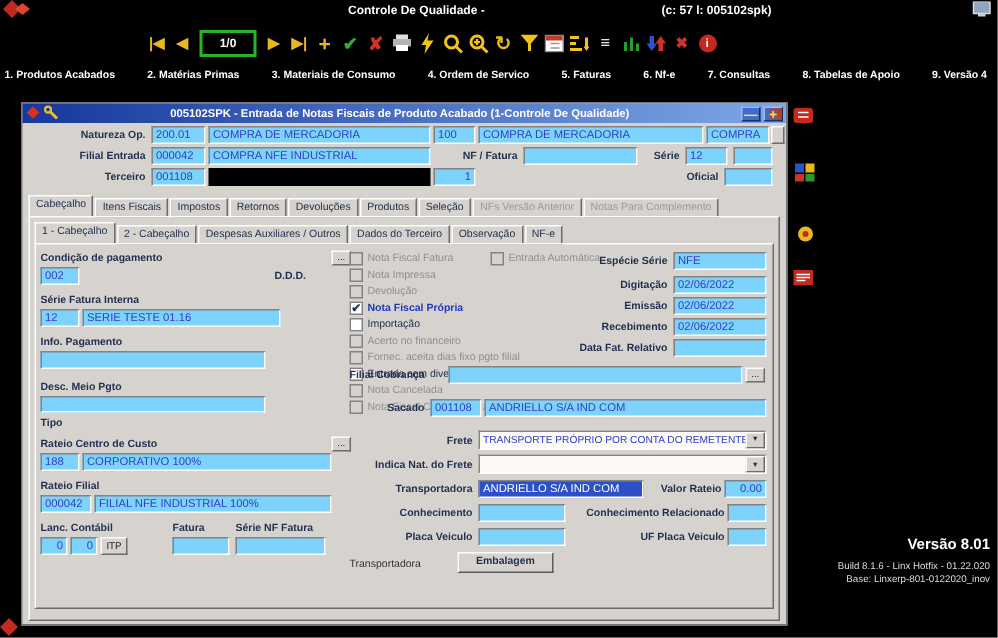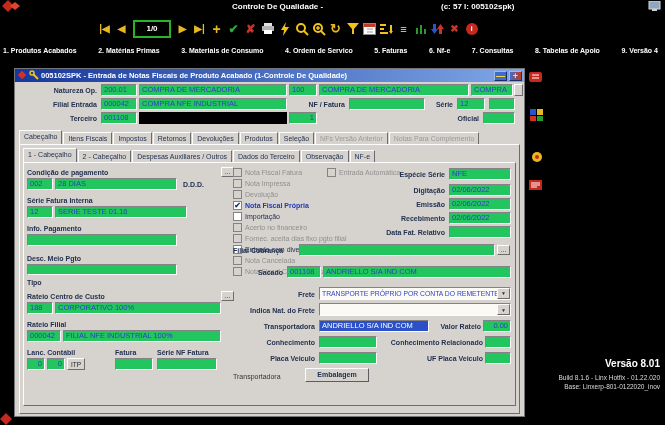--- a/index.html
+++ b/index.html
@@ -18,28 +18,28 @@
            display:flex;align-items:center;justify-content:center;margin:0 3px;flex:0 0 auto;}
   .info-ic{width:12px;height:12px;border-radius:50%;background:#c4281e;color:#fff;font-size:8px;font-weight:bold;
            display:flex;align-items:center;justify-content:center;}
   .menubar{position:absolute;top:44px;left:0;right:0;height:13px;display:flex;justify-content:space-between;
            padding:0 3px;color:#fff;font-size:7px;font-weight:bold;white-space:nowrap;overflow:hidden;align-items:center;}
   .menubar span{flex:0 0 auto;margin-right:4px;}
   
   .window{position:absolute;left:14px;top:68px;width:511px;height:349px;background:#d6d3ce;border:1px solid #76767a;box-sizing:border-box;}
   .wtitle{position:absolute;left:0;top:0;right:0;height:13px;background:linear-gradient(90deg,#16379c,#7fa7e6);
           display:flex;align-items:center;color:#fff;font-size:7.5px;font-weight:bold;padding:0 2px;gap:2px;}
-  .wtitle .ttext{flex:1;text-align:left;white-space:nowrap;overflow:hidden;}
+  .wtitle .ttext{flex:1;text-align:center;white-space:nowrap;overflow:hidden;}
   .wbtn{width:13px;height:10px;border:1px solid;border-color:#9db9ef #1a2f66 #1a2f66 #9db9ef;color:#ffe23a;
         font-size:9px;line-height:8px;text-align:center;font-weight:bold;box-sizing:border-box;flex:0 0 auto;}
   .wmin{background:#3f6cd0;} .wclose{background:linear-gradient(90deg,#3f6cd0,#c03a1e);}
   
   .lbl{position:absolute;font-size:7px;font-weight:bold;color:#233050;white-space:nowrap;line-height:9px;}
   .r{text-align:right;}
-  .fld{position:absolute;height:12px;box-sizing:border-box;background:#22c55e;border:1px solid;
+  .fld{position:absolute;height:12px;box-sizing:border-box;background:#7dd3fc;border:1px solid;
        border-color:#848284 #fdfdfd #fdfdfd #848284;font-size:7.5px;line-height:10px;color:#3240c0;
        padding:0 2px;white-space:nowrap;overflow:hidden;}
   .fld.sel{background:#2b50c8;color:#fff;}
   .fld.num{text-align:right;}
   .btn3{position:absolute;box-sizing:border-box;background:#d6d3ce;border:1px solid;border-color:#fdfdfd #6c6c6c #6c6c6c #fdfdfd;
         font-size:6.5px;line-height:8px;text-align:center;color:#222;}
   .redact{position:absolute;background:#000;}
   .dd{padding-right:13px;background:#fbfaf6;}
   .ddarrow{position:absolute;top:0px;right:0px;bottom:0px;width:11px;background:#d6d3ce;border:1px solid;
            border-color:#fdfdfd #6c6c6c #6c6c6c #fdfdfd;font-size:5px;display:flex;align-items:center;justify-content:center;color:#333;}
@@ -272,21 +272,20 @@
     <div class="tab">Despesas Auxiliares / Outros</div>
     <div class="tab">Dados do Terceiro</div>
     <div class="tab">Observação</div>
     <div class="tab">NF-e</div>
   </div>
   <div class="panel" style="left:8px;top:93px;width:493px;height:244px"></div>
 
   <div class="lbl" style="left:12px;top:99px">Condição de pagamento</div>
   <div class="btn3" style="left:206px;top:98px;width:13px;height:10px">...</div>
   <div class="fld" style="left:12px;top:109px;width:26px">002</div>
-  <div class="fld" style="left:40px;top:109px;width:122px">28 DIAS</div>
   <div class="lbl" style="left:168px;top:111px">D.D.D.</div>
 
   <div class="lbl" style="left:12px;top:127px">Série Fatura Interna</div>
   <div class="fld" style="left:12px;top:137px;width:26px">12</div>
   <div class="fld" style="left:40px;top:137px;width:132px">SERIE TESTE 01.16</div>
 
   <div class="lbl" style="left:12px;top:155px">Info. Pagamento</div>
   <div class="fld" style="left:12px;top:165px;width:150px"></div>
 
   <div class="lbl" style="left:12px;top:185px">Desc. Meio Pgto</div>

